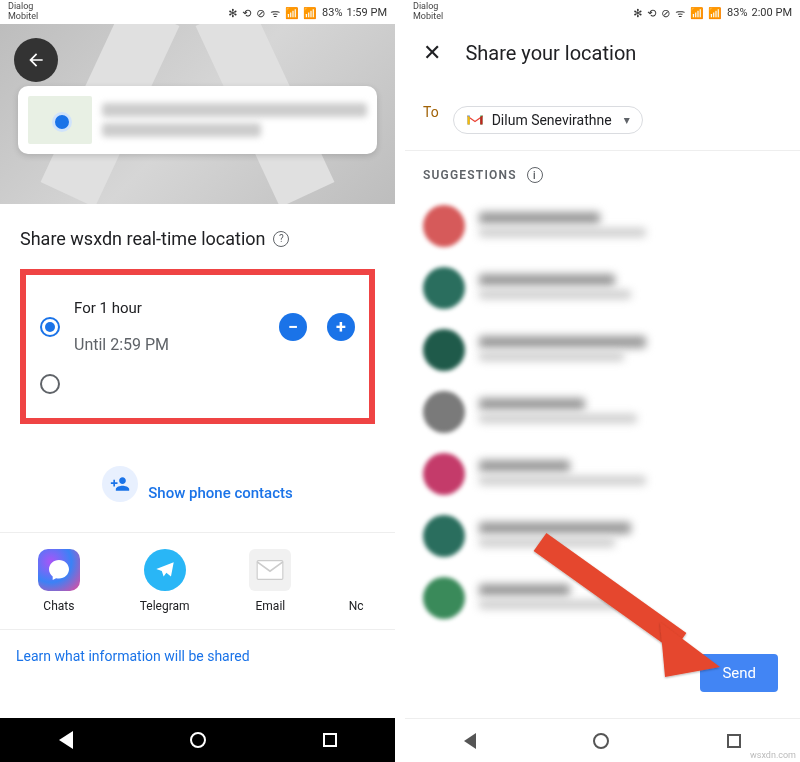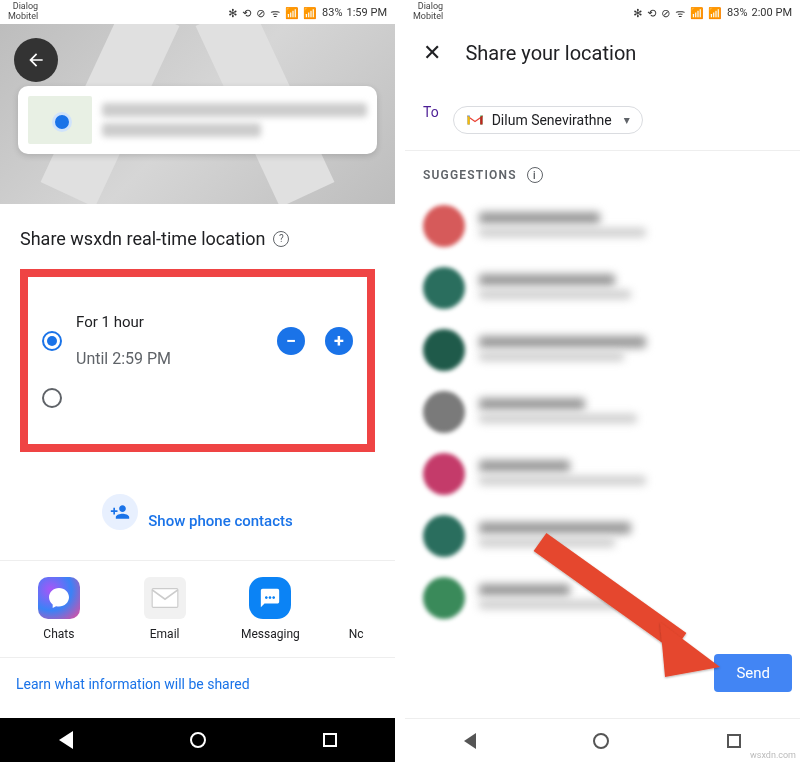--- a/index.html
+++ b/index.html
@@ -1,41 +1,41 @@
 <!DOCTYPE html>
 <html><head>
   <meta charset="utf-8">
   <style>
     * { margin: 0; padding: 0; box-sizing: border-box; font-family: -apple-system, Roboto, Arial, sans-serif; }
     body { background: #fff; width: 800px; height: 762px; display: flex; }
     .phone { width: 395px; height: 762px; position: relative; background: #fff; display: flex; flex-direction: column; }
     .phone-left { margin-right: 10px; }
     
-    .status-bar { height: 24px; display: flex; align-items: center; justify-content: space-between; padding: 0 8px; font-size: 10px; color: #333; text-align: right; }
+    .status-bar { height: 24px; display: flex; align-items: center; justify-content: space-between; padding: 0 8px; font-size: 10px; color: #333; }
     .status-left { font-size: 9px; line-height: 1.1; color: #444; }
     .status-right { display: flex; align-items: center; gap: 4px; font-size: 11px; }
     .status-icons { font-size: 11px; letter-spacing: 1px; }
     
     .map-area { height: 180px; background: linear-gradient(135deg, #bdbdbd 0%, #d6d6d6 50%, #bdbdbd 100%); position: relative; overflow: hidden; }
     .map-area::before, .map-area::after { content: ''; position: absolute; width: 60px; height: 200px; background: #e0e0e0; transform: rotate(25deg); top: -20px; }
     .map-area::before { left: 80px; }
     .map-area::after { right: 100px; transform: rotate(-25deg); }
     .back-btn { position: absolute; top: 14px; left: 14px; width: 44px; height: 44px; border-radius: 50%; background: #333; display: flex; align-items: center; justify-content: center; z-index: 2; }
     .back-btn svg { fill: #fff; }
     .location-card { position: absolute; top: 62px; left: 18px; right: 18px; background: #fff; border-radius: 10px; padding: 10px; display: flex; gap: 10px; box-shadow: 0 2px 6px rgba(0,0,0,0.15); z-index: 2; }
     .mini-map { width: 64px; height: 48px; background: #e8f0e4; border-radius: 2px; position: relative; flex-shrink: 0; }
     .mini-map::after { content: ''; position: absolute; top: 16px; left: 24px; width: 14px; height: 14px; border-radius: 50%; background: #1a73e8; border: 3px solid #d0e3fb; }
     .card-text { flex: 1; display: flex; flex-direction: column; justify-content: center; gap: 6px; }
     .blur-line { height: 14px; background: #ccc; border-radius: 3px; filter: blur(3px); }
     .blur-line.short { width: 60%; }
     
     .share-section { padding: 24px 20px 12px; }
     .share-title { font-size: 18px; color: #202124; display: flex; align-items: center; gap: 8px; margin-bottom: 20px; }
     .help-icon { width: 16px; height: 16px; border: 1.5px solid #5f6368; border-radius: 50%; display: inline-flex; align-items: center; justify-content: center; font-size: 10px; color: #5f6368; }
-    .options-box { border: 8px solid #ef4444; padding: 26px 8px; }
+    .options-box { border: 6px solid #ef4444; padding: 14px 8px; }
     .option-row { display: flex; align-items: center; padding: 10px 6px; gap: 14px; }
     .radio { width: 20px; height: 20px; border-radius: 50%; border: 2px solid #5f6368; flex-shrink: 0; position: relative; }
     .radio.checked { border-color: #1a73e8; }
     .radio.checked::after { content: ''; position: absolute; top: 3px; left: 3px; width: 10px; height: 10px; border-radius: 50%; background: #1a73e8; }
     .option-text { flex: 1; }
     .option-main { font-size: 15px; color: #202124; }
     .option-sub { font-size: 16px; color: #5f6368; margin-top: 18px; }
     .stepper-btn { width: 28px; height: 28px; border-radius: 50%; background: #1a73e8; color: #fff; display: flex; align-items: center; justify-content: center; font-size: 18px; font-weight: bold; margin-left: 6px; }
     
     .contacts-btn { display: flex; align-items: flex-end; justify-content: center; gap: 10px; padding: 30px 0; }
@@ -59,30 +59,30 @@
     .nav-bar.light .nav-icon-tri { border-right-color: #555; border-top-width: 8px; border-bottom-width: 8px; border-right-width: 12px; }
     .nav-bar .nav-icon-circle { width: 16px; height: 16px; border: 2px solid #fff; border-radius: 50%; }
     .nav-bar.light .nav-icon-circle { border-color: #555; }
     .nav-bar .nav-icon-square { width: 14px; height: 14px; border: 2px solid #fff; }
     .nav-bar.light .nav-icon-square { border-color: #555; }
     
     .header-row { display: flex; align-items: center; gap: 24px; padding: 16px 18px; }
     .close-x { font-size: 22px; color: #202124; }
     .header-title { font-size: 20px; color: #202124; }
     .to-row { display: flex; align-items: center; gap: 14px; padding: 8px 18px 16px; border-bottom: 1px solid #eee; }
-    .to-label { font-size: 14px; color: #4c1d95; }
+    .to-label { font-size: 14px; color: #a16207; }
     .chip { border: 1px solid #dadce0; border-radius: 18px; padding: 5px 12px; display: flex; align-items: center; gap: 8px; font-size: 14px; color: #202124; margin-top: 17px; }
     .chevron { margin-left: 4px; font-size: 12px; color: #5f6368; }
     .suggestions-header { display: flex; align-items: center; gap: 10px; padding: 16px 18px 8px; font-size: 12px; letter-spacing: 1.2px; color: #5f6368; font-weight: 600; }
     .suggestion-list { padding: 4px 0; flex: 1; overflow: hidden; }
     .sug-row { display: flex; align-items: center; gap: 14px; padding: 10px 18px; }
     .sug-avatar { width: 42px; height: 42px; border-radius: 50%; filter: blur(2px); flex-shrink: 0; }
     .sug-text { flex: 1; }
     .sug-line { height: 12px; border-radius: 3px; filter: blur(4px); margin-bottom: 4px; }
-    .send-btn { position: absolute; bottom: 70px; right: 8px; background: #4285f4; color: #fff; padding: 10px 22px; border-radius: 4px; font-size: 15px; }
+    .send-btn { position: absolute; bottom: 70px; right: 22px; background: #4285f4; color: #fff; padding: 10px 22px; border-radius: 4px; font-size: 15px; }
     
     .arrow-overlay { position: absolute; bottom: 80px; right: 60px; width: 220px; height: 160px; pointer-events: none; }
     .watermark { position: absolute; bottom: 2px; right: 4px; font-size: 9px; color: #bbb; }
   </style>
 </head>
 <body>
 
 <div class="phone phone-left">
   <div class="status-bar">
     <div class="status-left" style="white-space:pre-line;">Dialog
@@ -142,35 +142,35 @@
   <div class="share-targets">
     <div class="target">
       <div class="target-icon icon-chats">
         <svg width="24" height="24" viewBox="0 0 24 24" fill="#fff">
             <path d="M12 2C6.48 2 2 6.14 2 11.25c0 2.9 1.44 5.49 3.69 7.18V22l3.38-1.86c.93.26 1.91.4 2.93.4 5.52 0 10-4.14 10-9.25S17.52 2 12 2z"></path>
           </svg>
       </div>
       <span>Chats</span>
     </div>
     <div class="target">
+      <div class="target-icon icon-telegram">
+        <svg width="22" height="22" viewBox="0 0 24 24" fill="#fff">
+            <path d="M21.5 3.5L2.5 11l6 2 2 6 3-4 5 4 3-15.5z"></path>
+          </svg>
+      </div>
+      <span>Telegram</span>
+    </div>
+    <div class="target">
       <div class="target-icon icon-email">
         <svg width="28" height="22" viewBox="0 0 24 18" fill="none">
             <rect x="1" y="1" width="22" height="16" rx="1" fill="#fff" stroke="#ccc"></rect>
             <path d="M1 2l11 8 11-8" stroke="#ccc" stroke-width="1.5" fill="none"></path>
           </svg>
       </div>
       <span>Email</span>
-    </div>
-    <div class="target">
-      <div class="target-icon icon-messaging">
-        <svg width="22" height="22" viewBox="0 0 24 24" fill="#fff">
-            <path d="M20 2H4c-1.1 0-2 .9-2 2v18l4-4h14c1.1 0 2-.9 2-2V4c0-1.1-.9-2-2-2zm-8 11c-.83 0-1.5-.67-1.5-1.5S11.17 10 12 10s1.5.67 1.5 1.5S12.83 13 12 13zm-4 0c-.83 0-1.5-.67-1.5-1.5S7.17 10 8 10s1.5.67 1.5 1.5S8.83 13 8 13zm8 0c-.83 0-1.5-.67-1.5-1.5S15.17 10 16 10s1.5.67 1.5 1.5S16.83 13 16 13z"></path>
-          </svg>
-      </div>
-      <span>Messaging</span>
     </div>
     <div class="target" style="width:30px;">
       <div class="target-icon icon-nc"></div>
       <span>Nc</span>
     </div>
   </div>
 
   <div class="info-bar">
     <span>Learn what information will be shared</span>
   </div>

